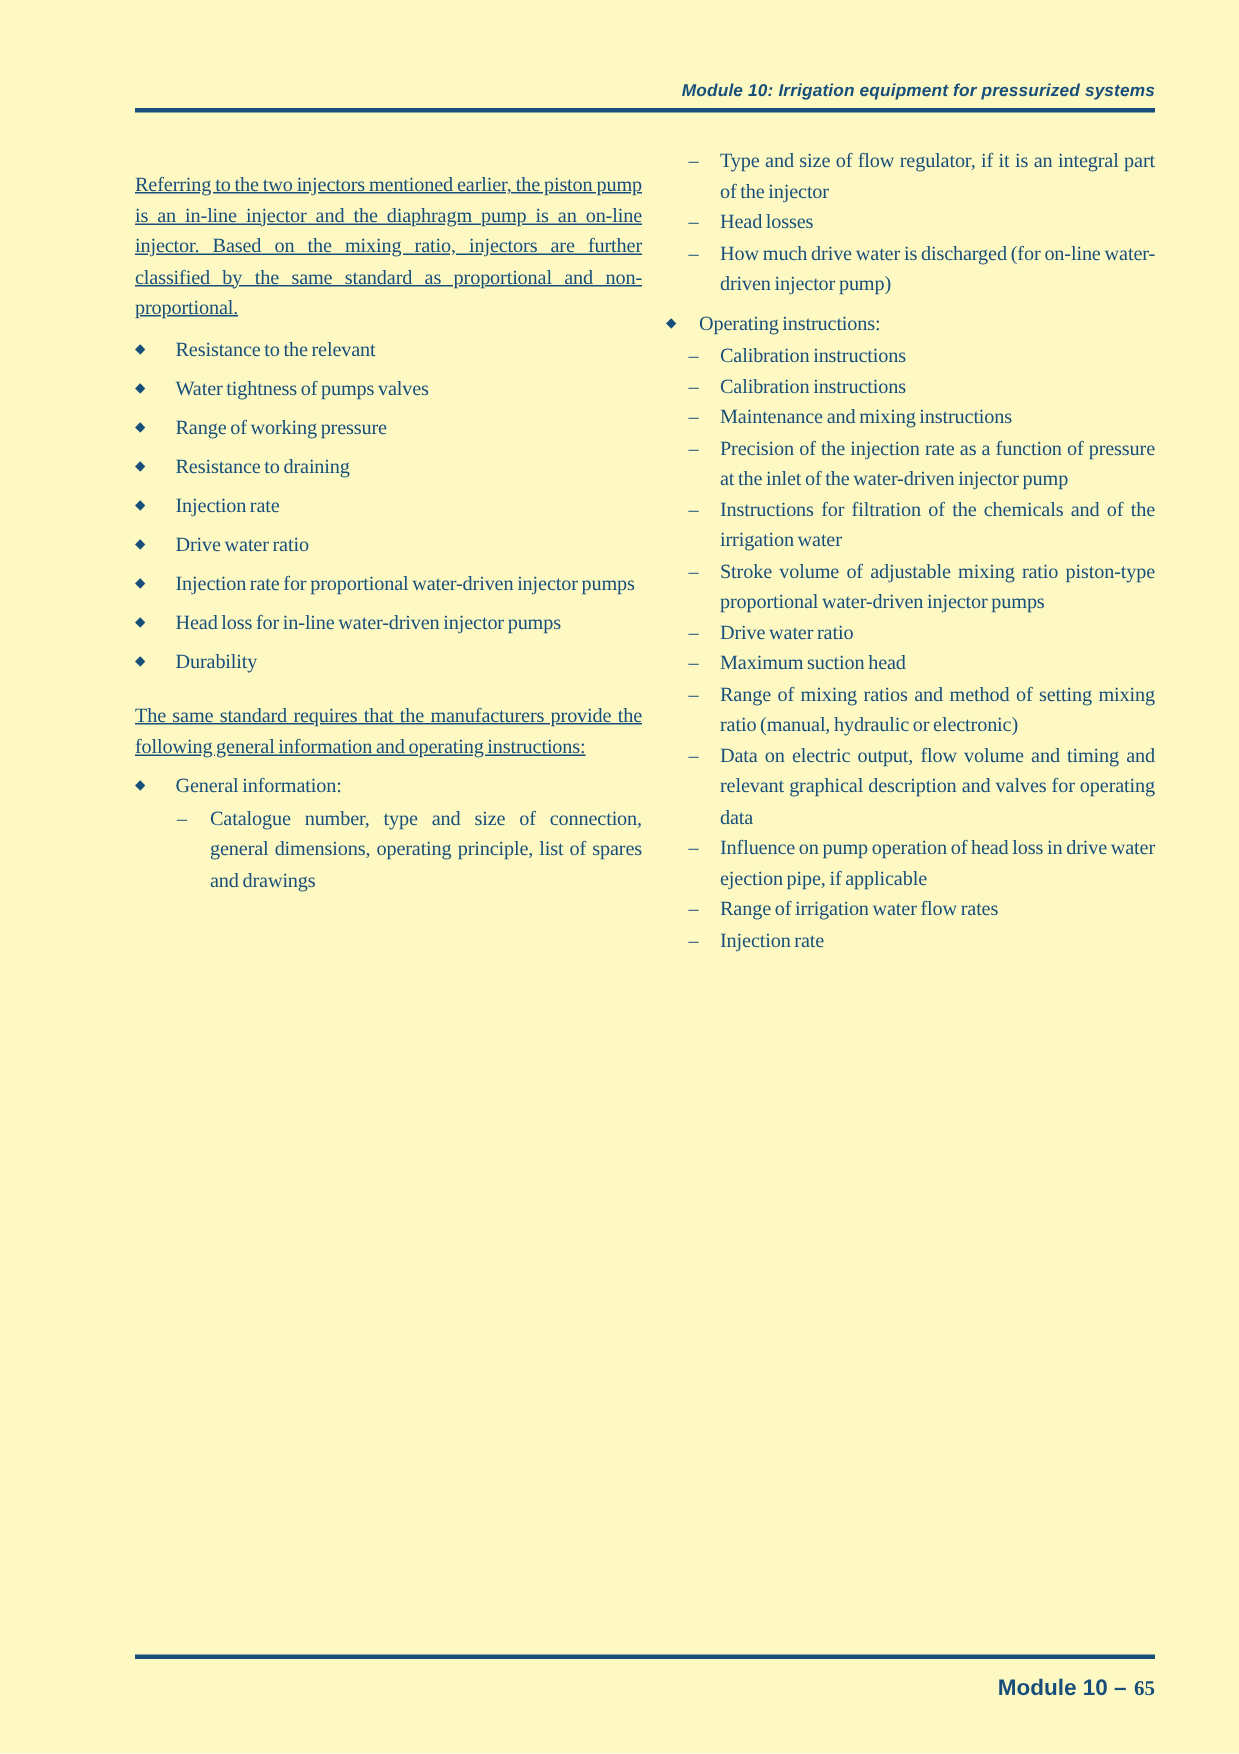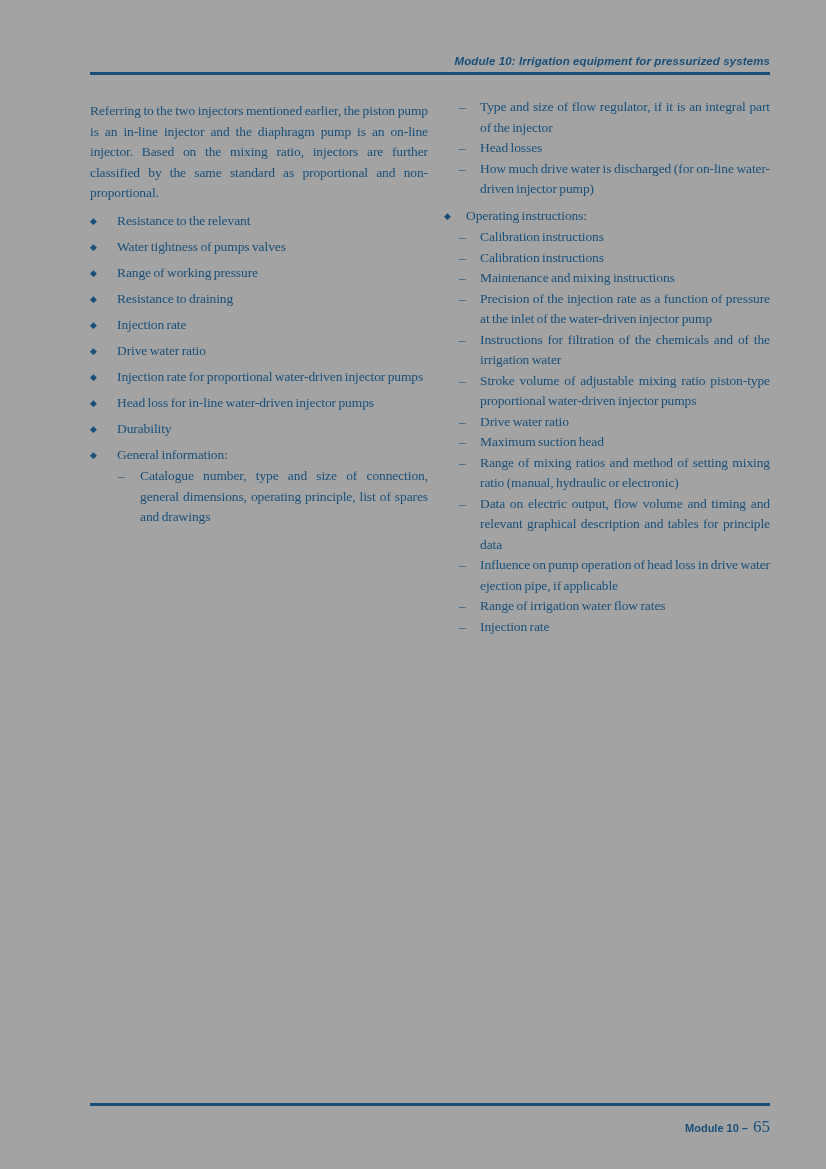--- a/index.html
+++ b/index.html
@@ -3,21 +3,21 @@
 <meta charset="utf-8">
 <style>
   :root{
     --ink:#174f7a;
   }
   *{margin:0;padding:0;box-sizing:border-box;}
   html,body{background:#ffffff;}
   .page{
     position:relative;
     width:826px;height:1169px;
-    background:#a3a3a3;
+    background:#fef9c3;
     overflow:hidden;
     font-family:"Liberation Serif","DejaVu Serif",serif;
     color:var(--ink);
   }
   
   .header{
     position:absolute;top:0;left:90px;right:56px;height:75px;
     display:flex;align-items:flex-end;justify-content:flex-end;
     padding-bottom:5px;
     border-bottom:3px solid var(--ink);
@@ -29,21 +29,21 @@
   }
   
   .content{
     position:absolute;top:97px;left:90px;right:56px;
     display:flex;gap:16px;
     font-size:13.5px;line-height:20.5px;
     letter-spacing:-.1px;word-spacing:-.8px;
   }
   .col-left{width:338px;flex:0 0 338px;}
   .col-right{flex:1;}
-  p.body-par{text-align:justify;margin:4px 0 6px 0;}
+  p.body-par{text-align:justify;margin:16px 0 6px 0;text-decoration:underline;}
   p.intro{margin-bottom:6px;}
   ul{list-style:none;}
   
   .b-list{margin-top:7px;}
   .b-item{display:flex;margin-bottom:5.5px;}
   .b-item.tight{margin-bottom:0;}
   .b-marker{
     flex:0 0 27px;
     font-size:9px;line-height:20.5px;
     font-family:"DejaVu Sans",sans-serif;
@@ -66,25 +66,25 @@
   .footer-rule{
     position:absolute;top:1103px;left:90px;right:56px;height:3px;
     background:var(--ink);
   }
   .footer-text{
     position:absolute;top:1117px;right:56px;
     display:flex;align-items:baseline;gap:5px;
   }
   .footer-label{
     font-family:"Liberation Sans","DejaVu Sans",sans-serif;
-    font-size:11px;font-weight:bold;
+    font-size:15px;font-weight:bold;
   }
   .footer-page{
     font-family:"Liberation Serif","DejaVu Serif",serif;
-    font-size:17px;font-weight:normal;
+    font-size:14px;font-weight:bold;
   }
 </style>
 </head>
 <body>
 
 <div class="page">
 
   <div class="header">
     <span class="header-title">Module 10: Irrigation equipment for pressurized systems</span>
   </div>
@@ -126,20 +126,21 @@
         <li class="b-item">
           <span class="b-marker">◆</span>
           <span class="b-text">Head loss for in-line water-driven injector pumps</span>
         </li>
         <li class="b-item">
           <span class="b-marker">◆</span>
           <span class="b-text">Durability</span>
         </li>
       </ul>
 
+      <p class="body-par">The same standard requires that the manufacturers provide the following general information and operating instructions:</p>
 
       <ul class="b-list" style="margin-top:3px;">
         <li class="b-item tight">
           <span class="b-marker">◆</span>
           <span class="b-text">General information:</span>
         </li>
       </ul>
       <ul class="d-list">
         <li class="d-item">
           <span class="d-marker">–</span>
@@ -204,21 +205,21 @@
         <li class="d-item">
           <span class="d-marker">–</span>
           <span class="d-text">Maximum suction head</span>
         </li>
         <li class="d-item">
           <span class="d-marker">–</span>
           <span class="d-text">Range of mixing ratios and method of setting mixing ratio (manual, hydraulic or electronic)</span>
         </li>
         <li class="d-item">
           <span class="d-marker">–</span>
-          <span class="d-text">Data on electric output, flow volume and timing and relevant graphical description and tables for principle data</span>
+          <span class="d-text">Data on electric output, flow volume and timing and relevant graphical description and valves for operating data</span>
         </li>
         <li class="d-item">
           <span class="d-marker">–</span>
           <span class="d-text">Influence on pump operation of head loss in drive water ejection pipe, if applicable</span>
         </li>
         <li class="d-item">
           <span class="d-marker">–</span>
           <span class="d-text">Range of irrigation water flow rates</span>
         </li>
         <li class="d-item">

